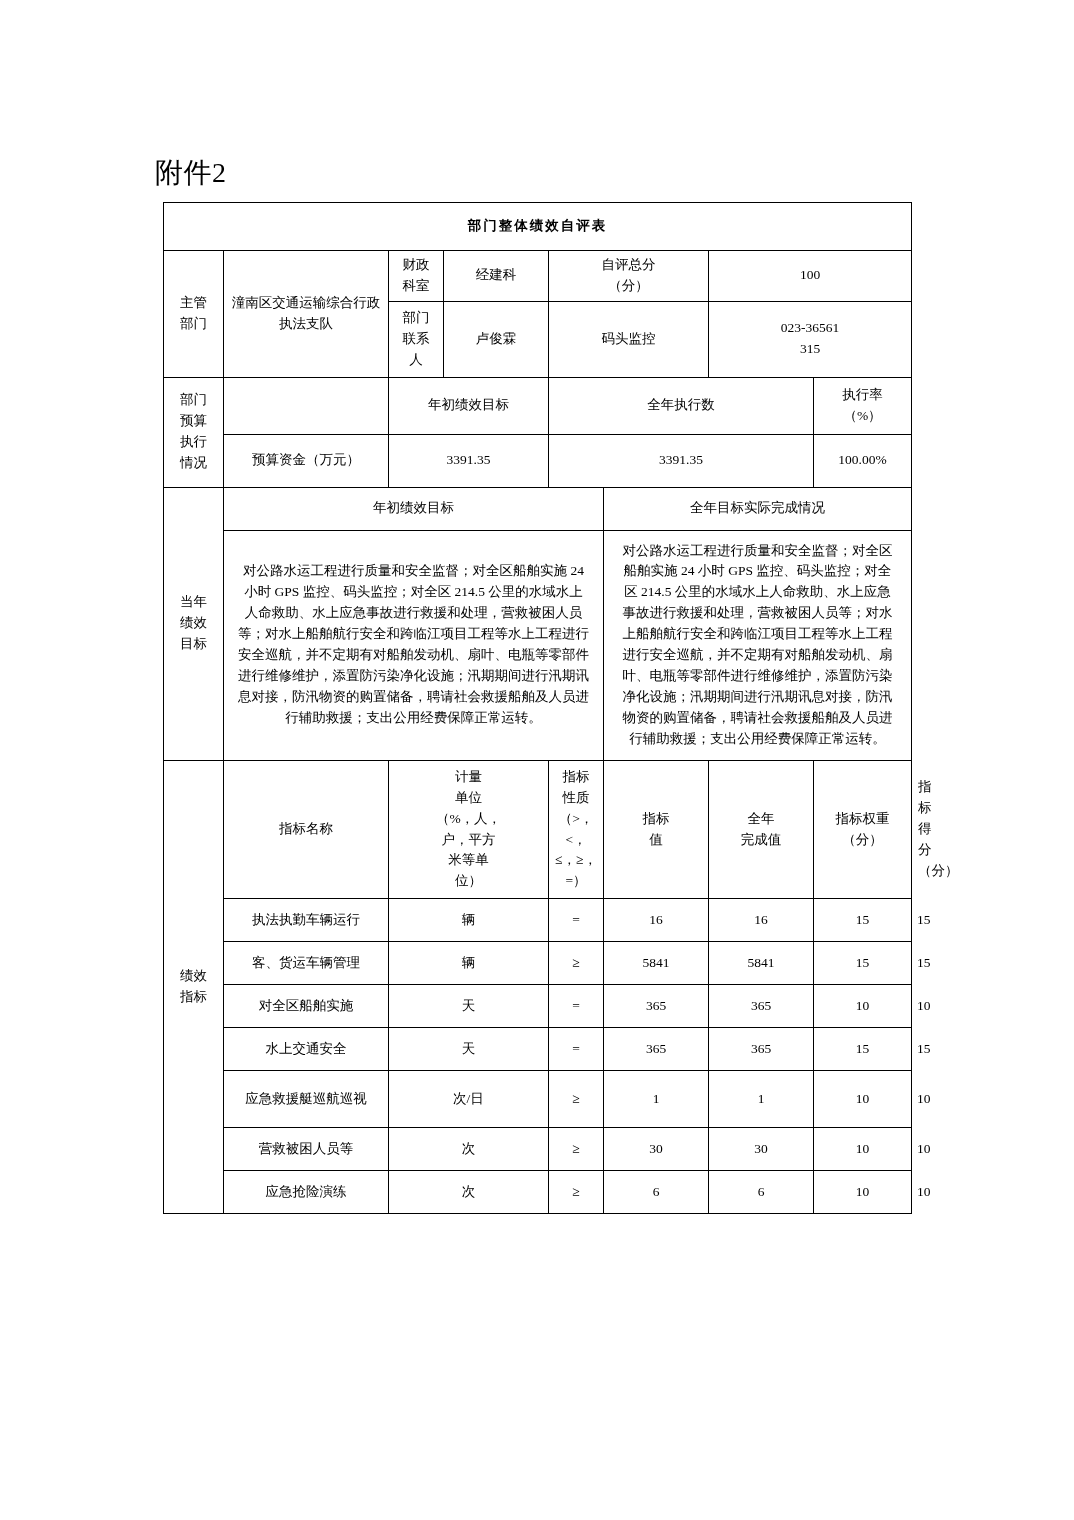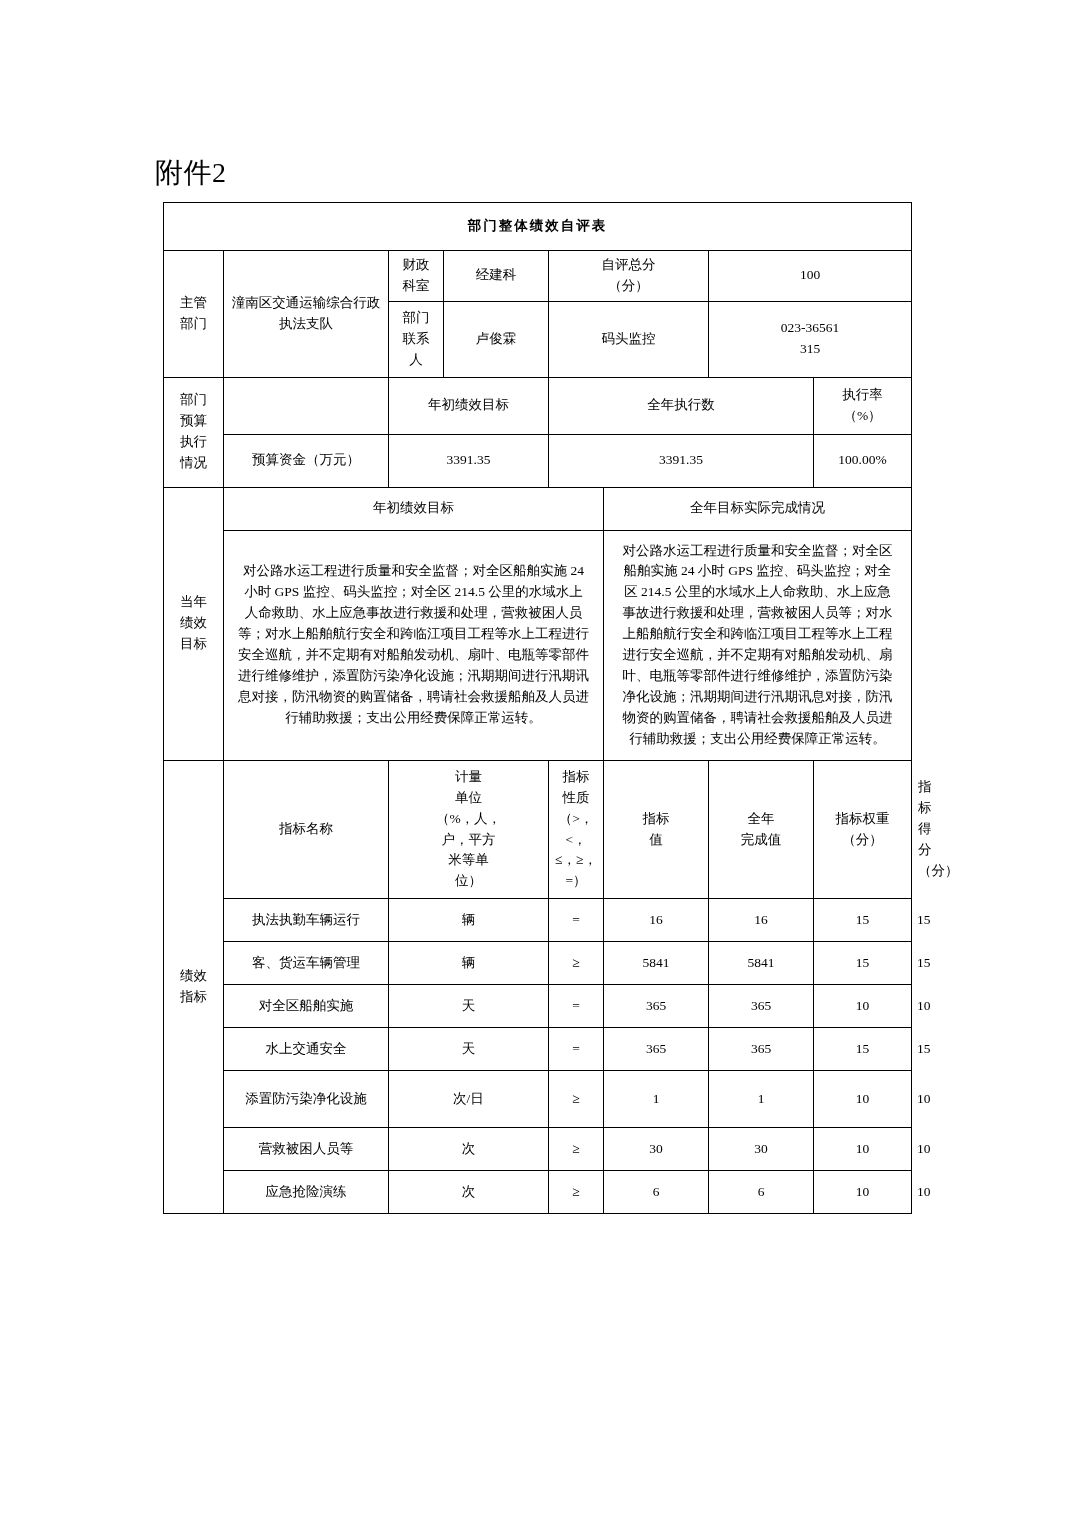--- a/index.html
+++ b/index.html
@@ -235,21 +235,21 @@
       <tr class="row-ind">
         <td>水上交通安全</td>
         <td colspan="2">天</td>
         <td>=</td>
         <td class="num">365</td>
         <td class="num">365</td>
         <td class="num">15</td>
         <td class="num">15</td>
       </tr>
       <tr class="row-ind">
-        <td style="height:48px">添置防污染净化设施</td>
+        <td style="height:48px">应急救援艇巡航巡视</td>
         <td colspan="2">次/日</td>
         <td>≥</td>
         <td class="num">1</td>
         <td class="num">1</td>
         <td class="num">10</td>
         <td class="num">10</td>
       </tr>
       <tr class="row-ind">
         <td>营救被困人员等</td>
         <td colspan="2">次</td>

